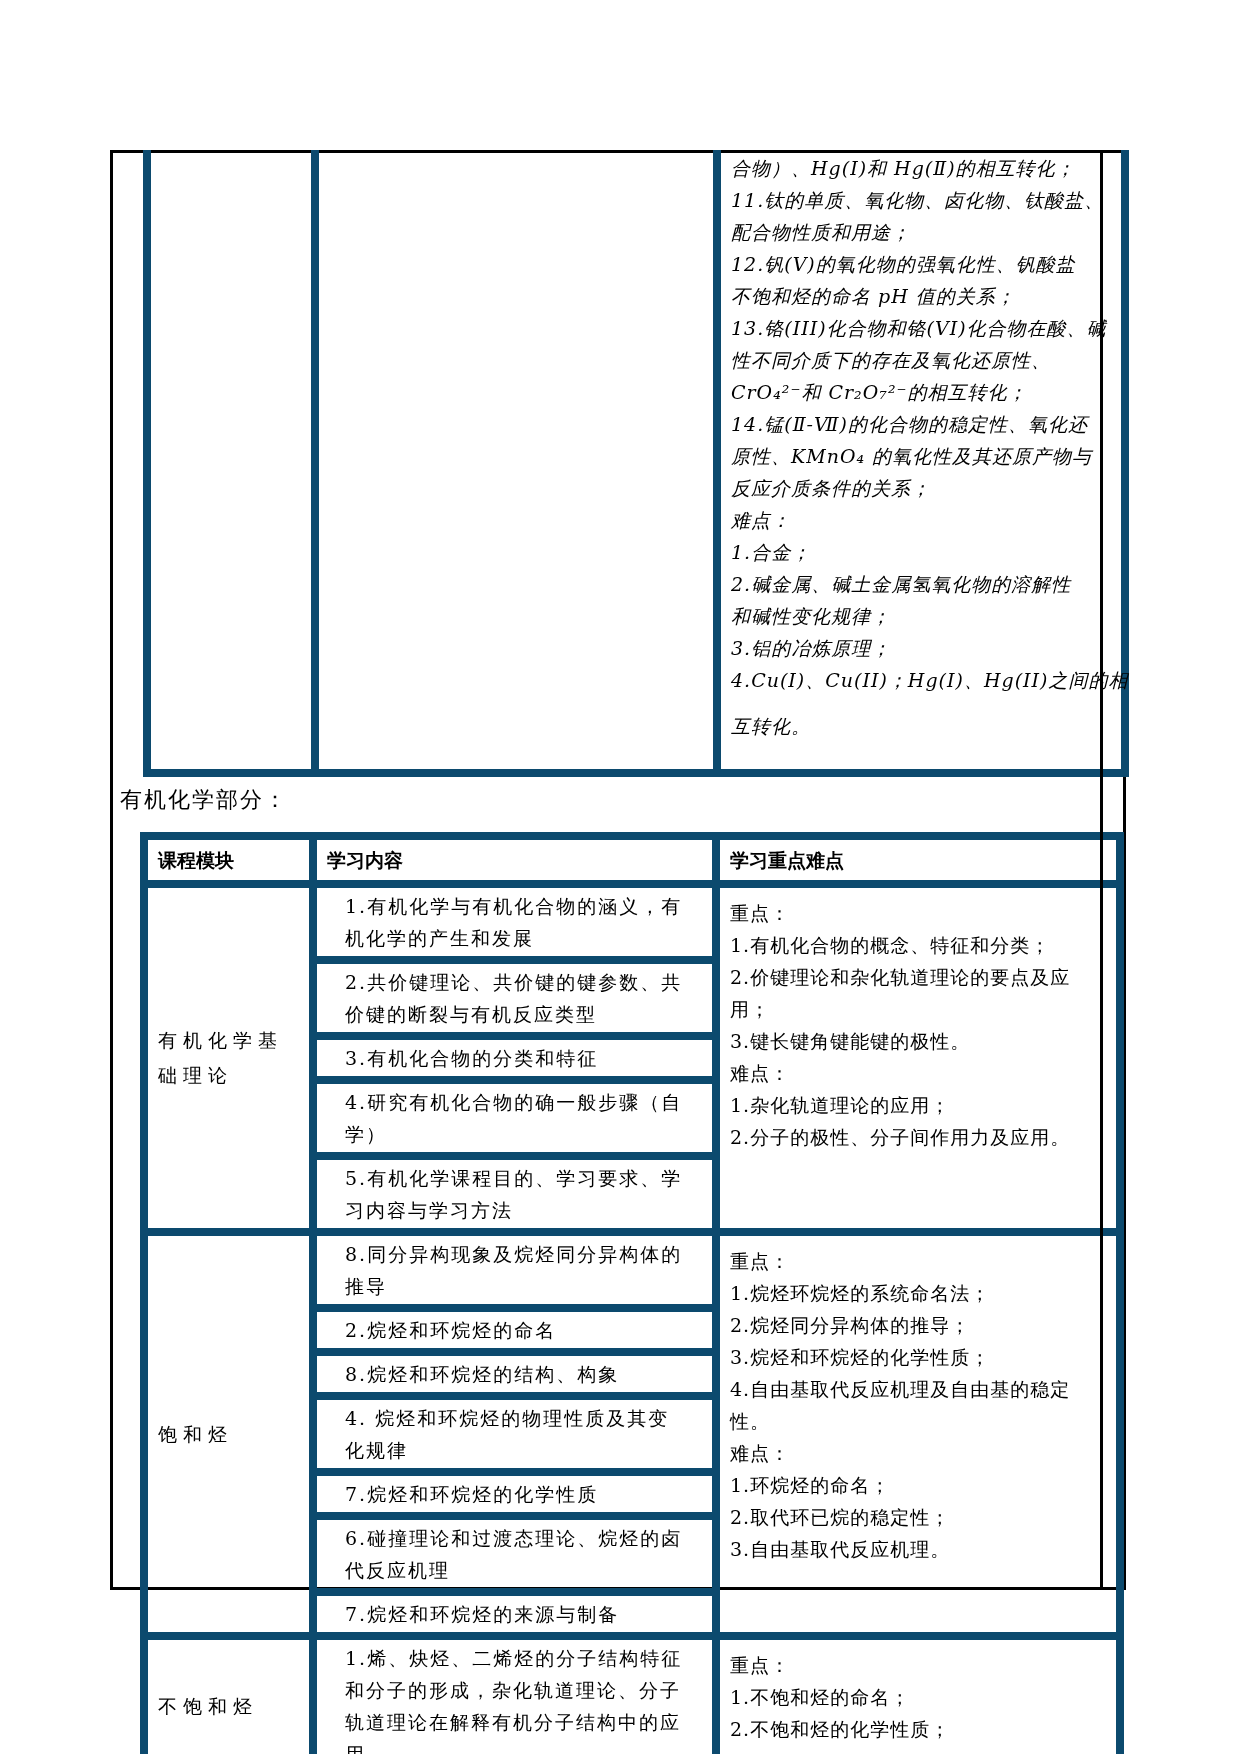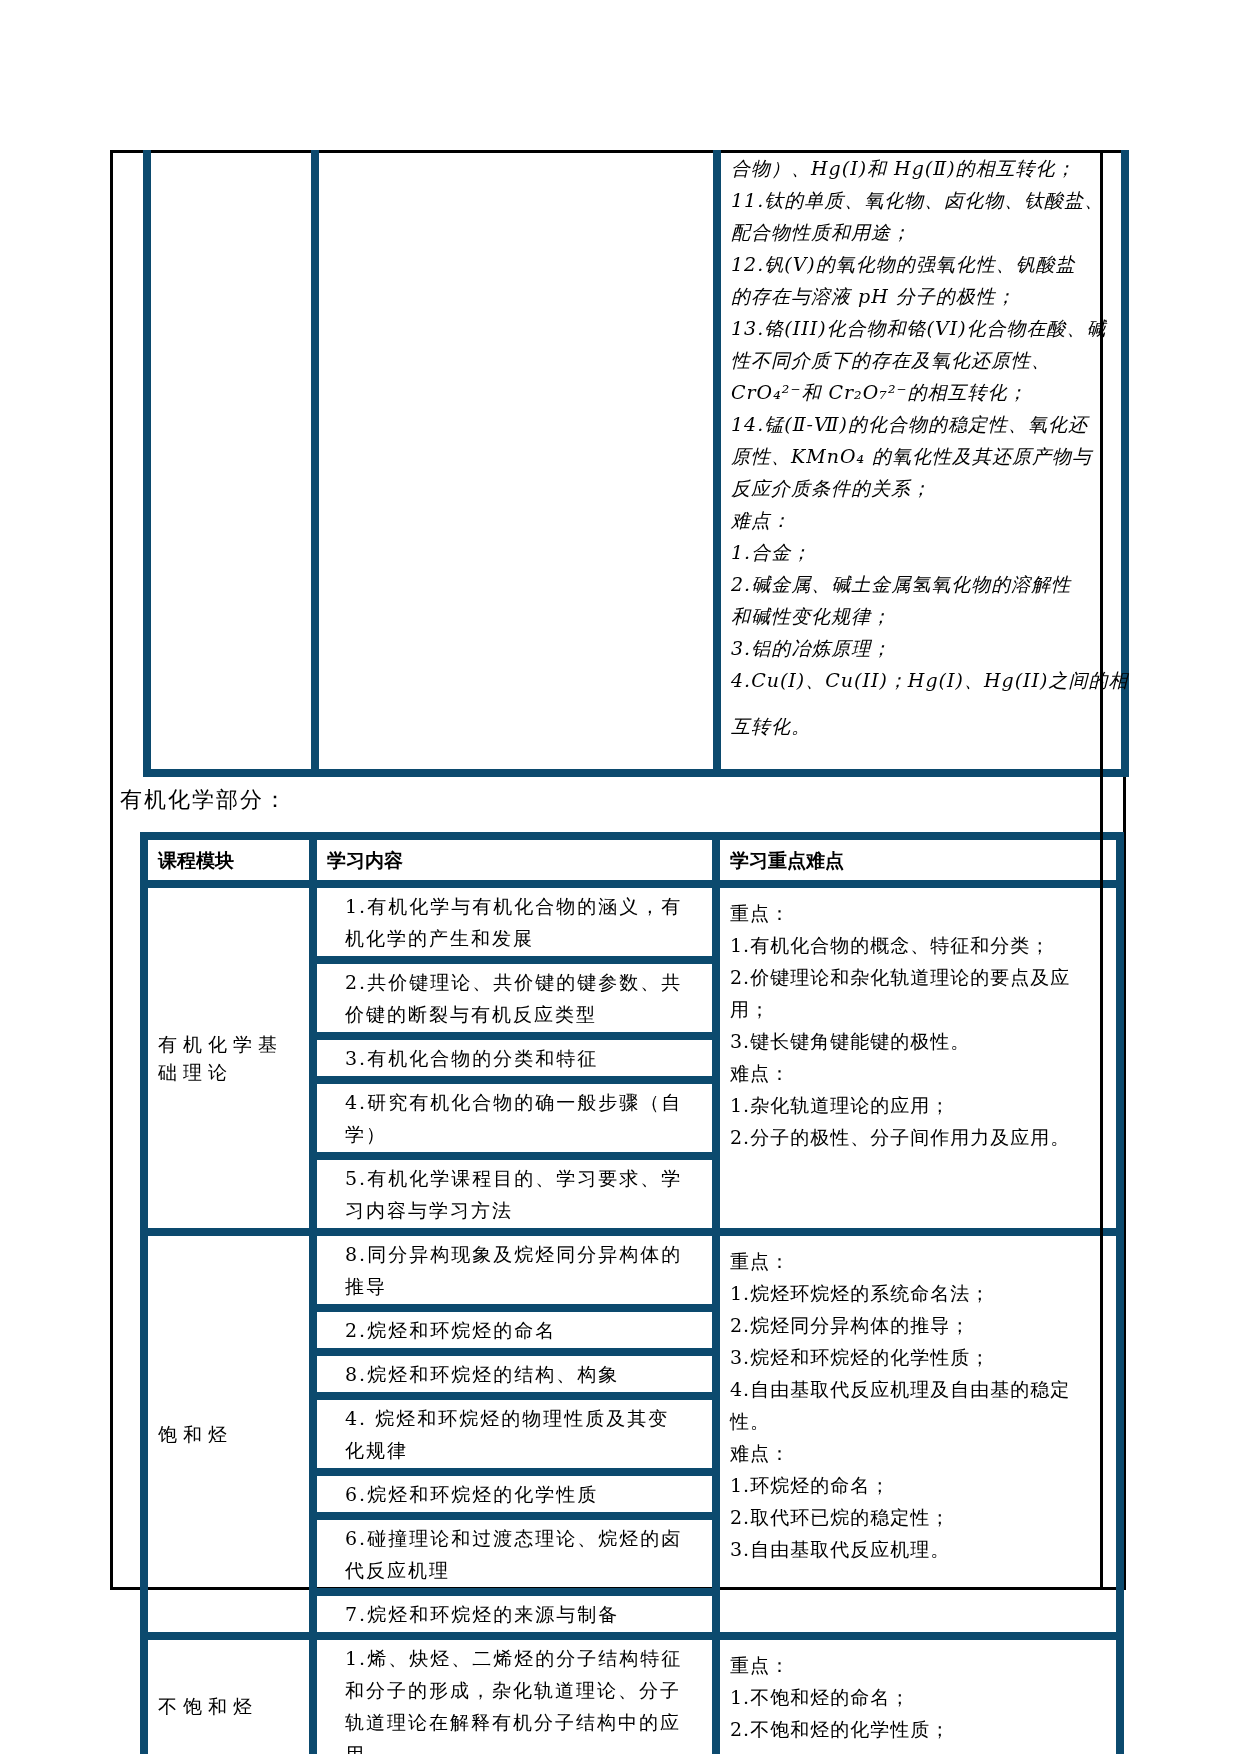--- a/index.html
+++ b/index.html
@@ -16,41 +16,41 @@
   .t1 td { height: 615px; border-top: none; font-style: italic; }
   .t1 .c1 { width: 140px; } .t1 .c2 { width: 374px; } .t1 .c3 { width: 380px; }
   .t1 .c3 { padding-top: 2px; }
   .line { display: block; white-space: nowrap; letter-spacing: 1px; }
   .line.tall { line-height: 48px; margin-top: 6px; }
   .section-title { position: absolute; left: 120px; top: 785px; font-size: 22px;
                    letter-spacing: 2px; }
   .t2 { left: 140px; top: 832px; width: 962px; }
   .t2 .c1 { width: 141px; } .t2 .c2 { width: 375px; } .t2 .c3 { width: 376px; }
   .t2 th { font-weight: bold; height: 36px; padding-top: 4px; padding-bottom: 0; font-size: 19px; }
-  .t2 td.module { vertical-align: middle; letter-spacing: 6px; line-height: 28px; }
+  .t2 td.module { vertical-align: middle; letter-spacing: 6px; line-height: 35px; }
   .t2 td.content { padding: 2px 28px; letter-spacing: 2px; line-height: 32px; }
   .t2 td.focus { letter-spacing: 1px; line-height: 32px; padding-top: 9px; }
   .t2 tr.last td { border-bottom: 3px solid #000; }
 </style>
 </head>
 <body>
 
 <div class="frame"></div>
 
 <table class="t1">
   <tbody>
       <tr>
     <td class="c1"></td>
     <td class="c2"></td>
     <td class="c3">
       <span class="line">合物）、Hg(Ⅰ)和 Hg(Ⅱ)的相互转化；</span>
       <span class="line">11.钛的单质、氧化物、卤化物、钛酸盐、</span>
       <span class="line">配合物性质和用途；</span>
       <span class="line">12.钒(V)的氧化物的强氧化性、钒酸盐</span>
-      <span class="line">的存在与溶液 pH 分子的极性；</span>
+      <span class="line">不饱和烃的命名 pH 值的关系；</span>
       <span class="line">13.铬(III)化合物和铬(VI)化合物在酸、碱</span>
       <span class="line">性不同介质下的存在及氧化还原性、</span>
       <span class="line">CrO₄²⁻和 Cr₂O₇²⁻的相互转化；</span>
       <span class="line">14.锰(Ⅱ-Ⅶ)的化合物的稳定性、氧化还</span>
       <span class="line">原性、KMnO₄ 的氧化性及其还原产物与</span>
       <span class="line">反应介质条件的关系；</span>
       <span class="line">难点：</span>
       <span class="line">1.合金；</span>
       <span class="line">2.碱金属、碱土金属氢氧化物的溶解性</span>
       <span class="line">和碱性变化规律；</span>
@@ -118,21 +118,21 @@
   <tr>
     <td class="content">2.烷烃和环烷烃的命名</td>
   </tr>
   <tr>
     <td class="content">8.烷烃和环烷烃的结构、构象</td>
   </tr>
   <tr>
     <td class="content">4. 烷烃和环烷烃的物理性质及其变化规律</td>
   </tr>
   <tr>
-    <td class="content">6.烷烃和环烷烃的化学性质</td>
+    <td class="content">7.烷烃和环烷烃的化学性质</td>
   </tr>
   <tr>
     <td class="content">6.碰撞理论和过渡态理论、烷烃的卤代反应机理</td>
   </tr>
   <tr>
     <td class="content">7.烷烃和环烷烃的来源与制备</td>
   </tr>
 
   <tr class="last">
     <td class="module">不饱和烃</td>

